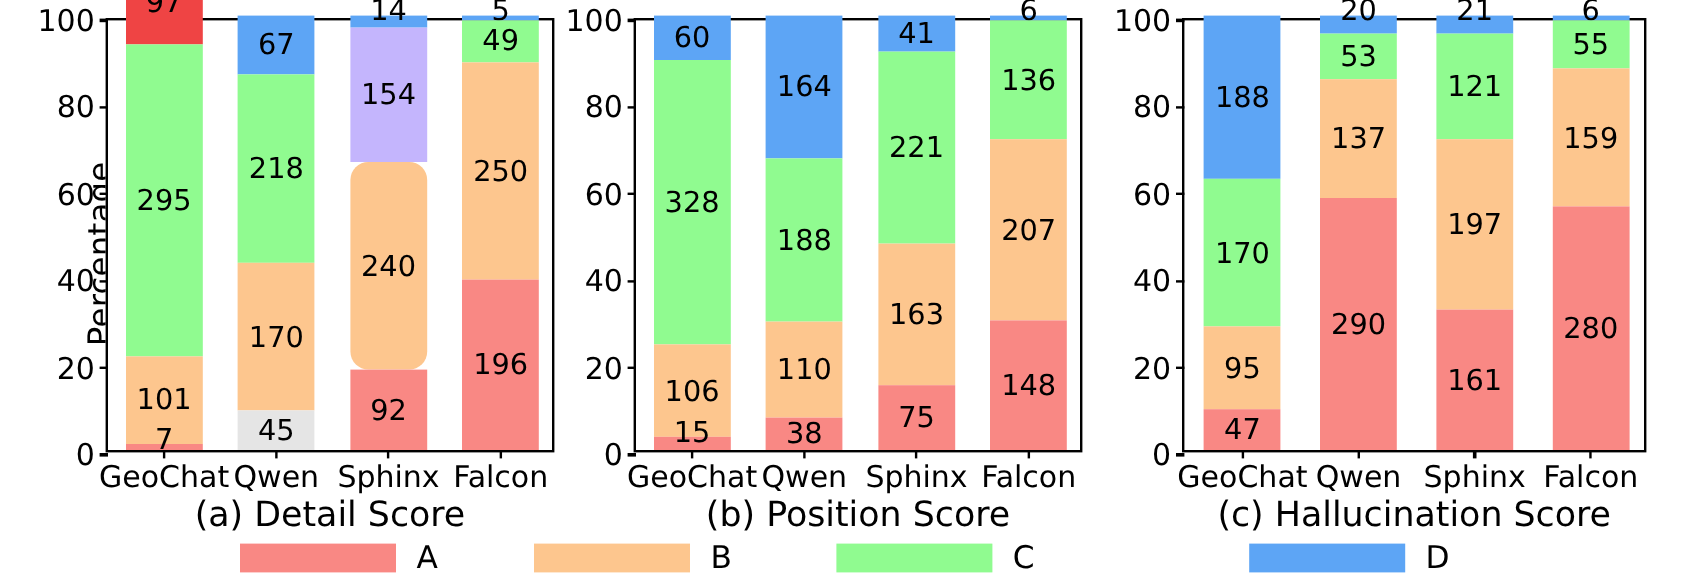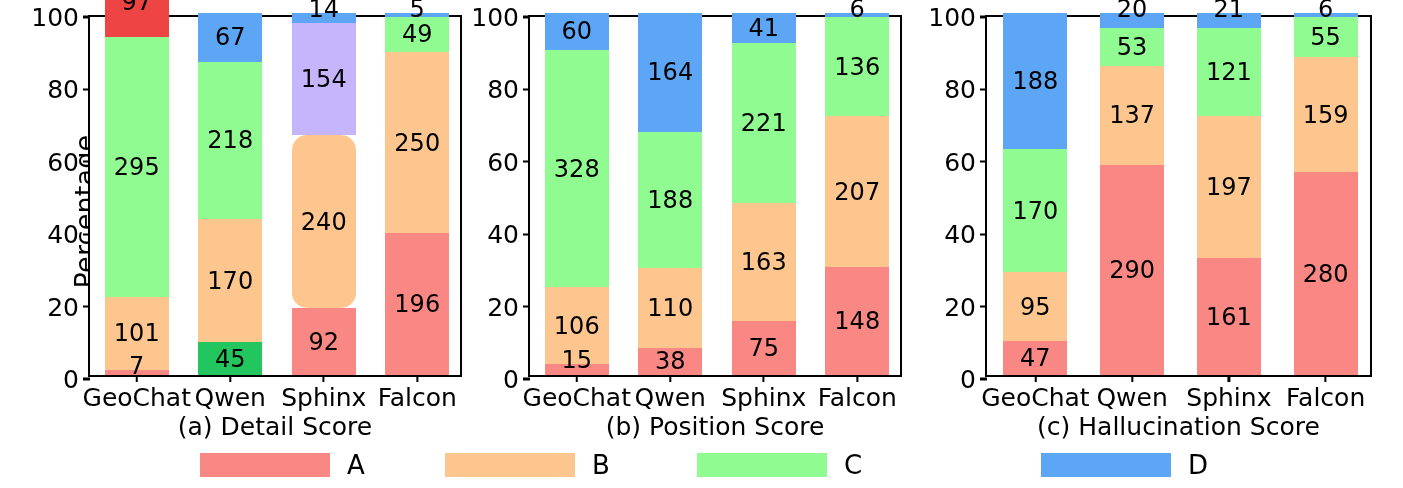--- a/index.html
+++ b/index.html
@@ -91,21 +91,21 @@
     line-height:1;
     white-space:nowrap;
     color:#000;
     pointer-events:none;
   }
 
   .subtitle{
     position:absolute;
     top:414px;
     text-align:center;
-    font-size:25px;
+    font-size:29px;
     white-space:nowrap;
     line-height:1;
   }
 
   
   #legend{
     position:absolute;
     left:0; top:452px;
     width:1403px;
     height:34px;
@@ -158,21 +158,21 @@
           <div class="bar" style="left: 140.25px;">
             <div class="seg" style="height: 48.508px; background: rgb(93, 165, 245);">
               <span class="seglabel">67</span>
             </div>
             <div class="seg" style="height: 157.832px; background: rgb(144, 251, 144);">
               <span class="seglabel">218</span>
             </div>
             <div class="seg" style="height: 123.08px; background: rgb(253, 198, 142);">
               <span class="seglabel">170</span>
             </div>
-            <div class="seg" style="height: 32.58px; background: #22c55e; text-decoration: underline;">
+            <div class="seg" style="height: 32.58px; background: #e5e5e5; text-decoration: underline;">
               <span class="seglabel">45</span>
             </div>
           </div>
           <div class="xtick" style="left: 233.75px;">Sphinx</div>
           <div class="bar" style="left: 233.75px;">
             <div class="seg" style="height: 10.136px; background: rgb(93, 165, 245);">
               <span class="seglabel" style="top: -4px;">14</span>
             </div>
             <div class="seg" style="height: 111.496px; background: #c4b5fd;">
               <span class="seglabel">154</span>

